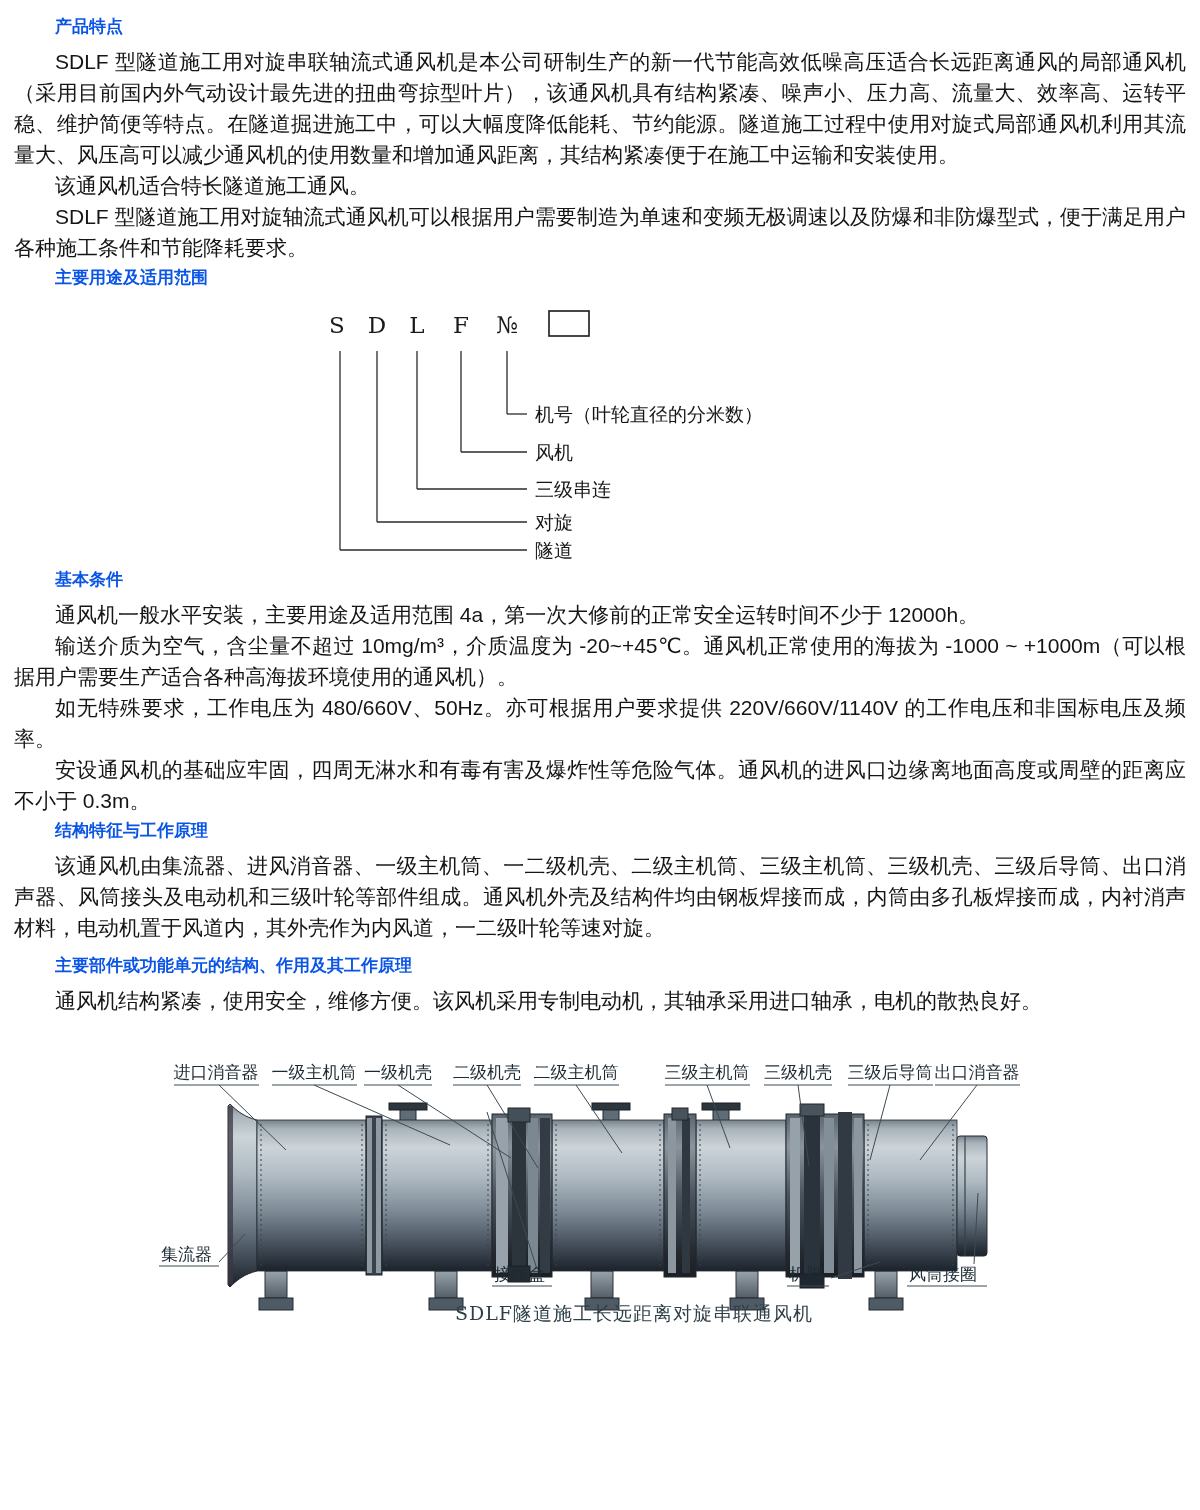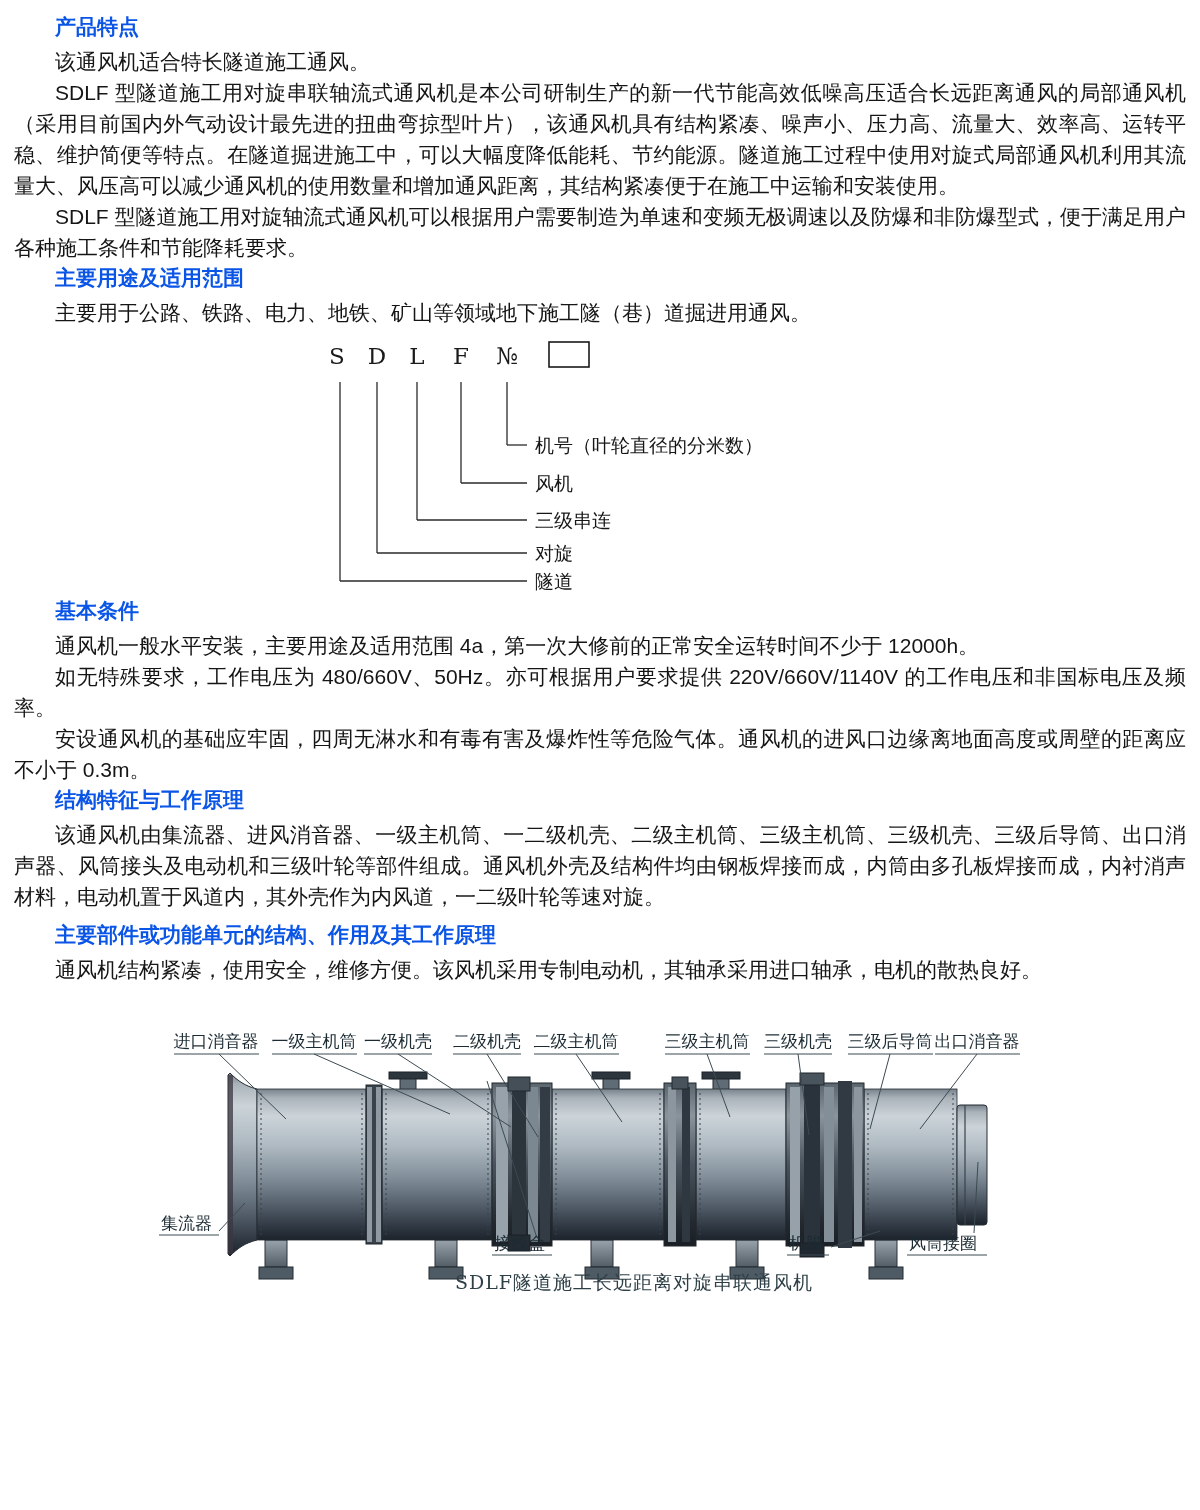--- a/index.html
+++ b/index.html
@@ -1,44 +1,43 @@
 <!DOCTYPE html>
 <html><head>
 <meta charset="utf-8">
 <style>
   html,body{margin:0;padding:0;}
   body{width:1200px;height:1510px;background:#ffffff;overflow:hidden;
        font-family:"Liberation Sans","DejaVu Sans",sans-serif;color:#151515;}
   .doc{padding:12px 14px 0 14px;}
-  h2{font-size:21px;line-height:30px;font-weight:bold;color:#0a55e6;
+  h2{font-size:17px;line-height:30px;font-weight:bold;color:#0a55e6;
      margin:0 0 4px 41px;}
   h2.mt6{} h2.mt8{margin-top:8px;} h2.mt12{margin-top:12px;}
   p{font-size:21px;line-height:31px;margin:0;text-indent:41px;text-align:justify;}
   .diagram1{position:relative;height:268px;}
   .diagram2{position:relative;height:292px;margin-top:32px;}
   svg{position:absolute;left:0;top:0;}
   .model-letter{font-family:"DejaVu Serif","Liberation Serif",serif;font-size:23px;fill:#1a1a1a;}
   .model-label{font-family:"Liberation Sans","DejaVu Sans",sans-serif;font-size:19px;fill:#161616;}
   .fan-label{font-family:"DejaVu Serif","Liberation Serif",serif;font-size:17px;fill:#1c2b33;}
   .fan-caption{font-family:"DejaVu Serif","Liberation Serif",serif;font-size:19px;fill:#2e3f47;letter-spacing:1px;}
   .ldr{stroke:#3c4a52;stroke-width:1;fill:none;}
   .unl{stroke:#3c4a52;stroke-width:1;}
 </style>
 </head>
 <body>
 
 <div class="doc">
 
   <h2>产品特点</h2>
+  <p>SDLF 型隧道施工用对旋串联轴流式通风机是本公司研制生产的新一代节能高效低噪高压适合长远距离通风的局部通风机（采用目前国内外气动设计最先进的扭曲弯掠型叶片），该通风机具有结构紧凑、噪声小、压力高、流量大、效率高、运转平稳、维护简便等特点。在隧道掘进施工中，可以大幅度降低能耗、节约能源。隧道施工过程中使用对旋式局部通风机利用其流量大、风压高可以减少通风机的使用数量和增加通风距离，其结构紧凑便于在施工中运输和安装使用。</p>
   <p>该通风机适合特长隧道施工通风。</p>
-  <p>SDLF 型隧道施工用对旋串联轴流式通风机是本公司研制生产的新一代节能高效低噪高压适合长远距离通风的局部通风机（采用目前国内外气动设计最先进的扭曲弯掠型叶片），该通风机具有结构紧凑、噪声小、压力高、流量大、效率高、运转平稳、维护简便等特点。在隧道掘进施工中，可以大幅度降低能耗、节约能源。隧道施工过程中使用对旋式局部通风机利用其流量大、风压高可以减少通风机的使用数量和增加通风距离，其结构紧凑便于在施工中运输和安装使用。</p>
   <p>SDLF 型隧道施工用对旋轴流式通风机可以根据用户需要制造为单速和变频无极调速以及防爆和非防爆型式，便于满足用户各种施工条件和节能降耗要求。</p>
 
   <h2 class="mt6">主要用途及适用范围</h2>
-  <p>主要用于公路、铁路、电力、地铁、矿山等领域地下施工隧（巷）道掘进用通风。</p>
 
 
   <div class="diagram1">
     <svg width="1186" height="268" viewBox="0 0 1186 268">
 
       <text class="model-letter" x="323" y="36" text-anchor="middle">S</text>
       <text class="model-letter" x="363" y="36" text-anchor="middle">D</text>
       <text class="model-letter" x="403" y="36" text-anchor="middle">L</text>
       <text class="model-letter" x="447" y="36" text-anchor="middle">F</text>
       <text class="model-letter" x="493" y="36" text-anchor="middle">№</text>
@@ -60,20 +59,21 @@
       <text class="model-label" x="521" y="124">机号（叶轮直径的分米数）</text>
       <text class="model-label" x="521" y="162">风机</text>
       <text class="model-label" x="521" y="199">三级串连</text>
       <text class="model-label" x="521" y="232">对旋</text>
       <text class="model-label" x="521" y="260">隧道</text>
     </svg>
   </div>
 
   <h2>基本条件</h2>
   <p>通风机一般水平安装，主要用途及适用范围 4a，第一次大修前的正常安全运转时间不少于 12000h。</p>
+  <p>输送介质为空气，含尘量不超过 10mg/m³，介质温度为 -20~+45℃。通风机正常使用的海拔为 -1000 ~ +1000m（可以根据用户需要生产适合各种高海拔环境使用的通风机）。</p>
   <p>如无特殊要求，工作电压为 480/660V、50Hz。亦可根据用户要求提供 220V/660V/1140V 的工作电压和非国标电压及频率。</p>
   <p>安设通风机的基础应牢固，四周无淋水和有毒有害及爆炸性等危险气体。通风机的进风口边缘离地面高度或周壁的距离应不小于 0.3m。</p>
 
   <h2 class="mt6">结构特征与工作原理</h2>
   <p>该通风机由集流器、进风消音器、一级主机筒、一二级机壳、二级主机筒、三级主机筒、三级机壳、三级后导筒、出口消声器、风筒接头及电动机和三级叶轮等部件组成。通风机外壳及结构件均由钢板焊接而成，内筒由多孔板焊接而成，内衬消声材料，电动机置于风道内，其外壳作为内风道，一二级叶轮等速对旋。</p>
 
   <h2 class="mt8">主要部件或功能单元的结构、作用及其工作原理</h2>
   <p>通风机结构紧凑，使用安全，维修方便。该风机采用专制电动机，其轴承采用进口轴承，电机的散热良好。</p>
 
   <div class="diagram2">

